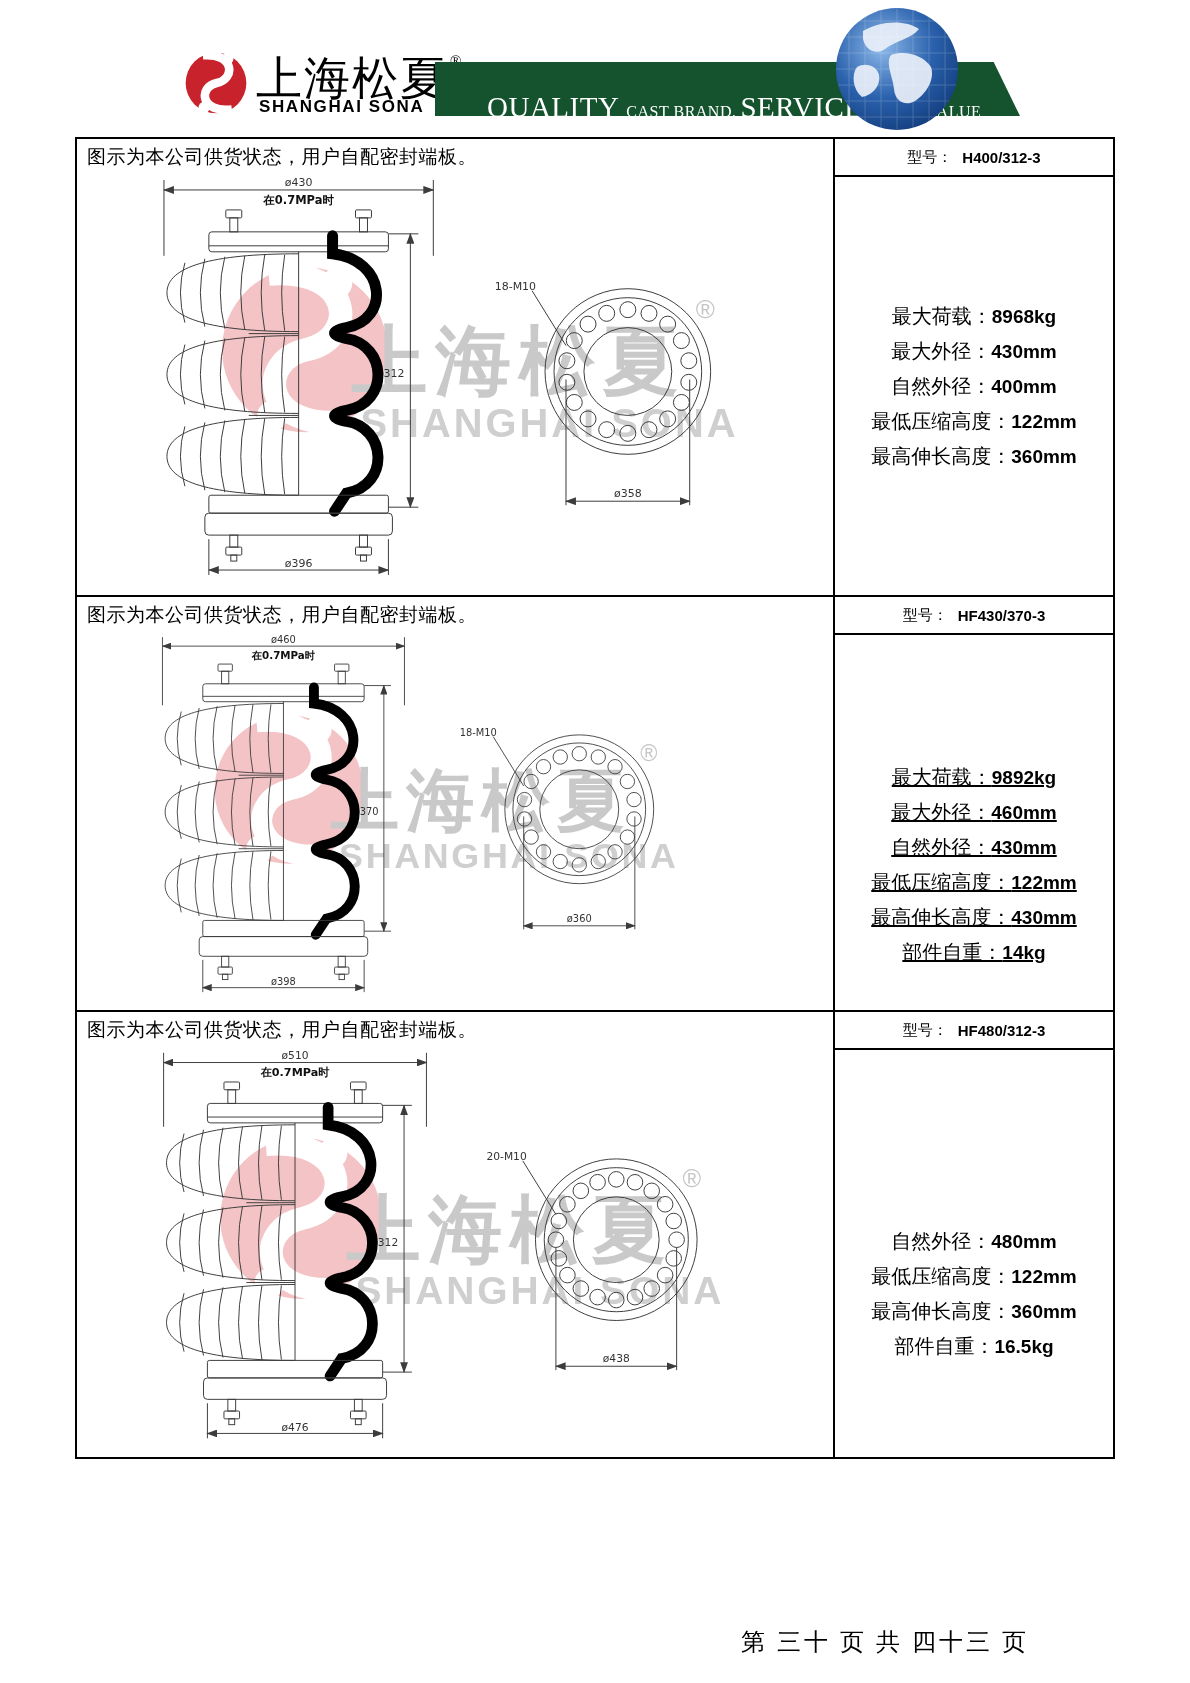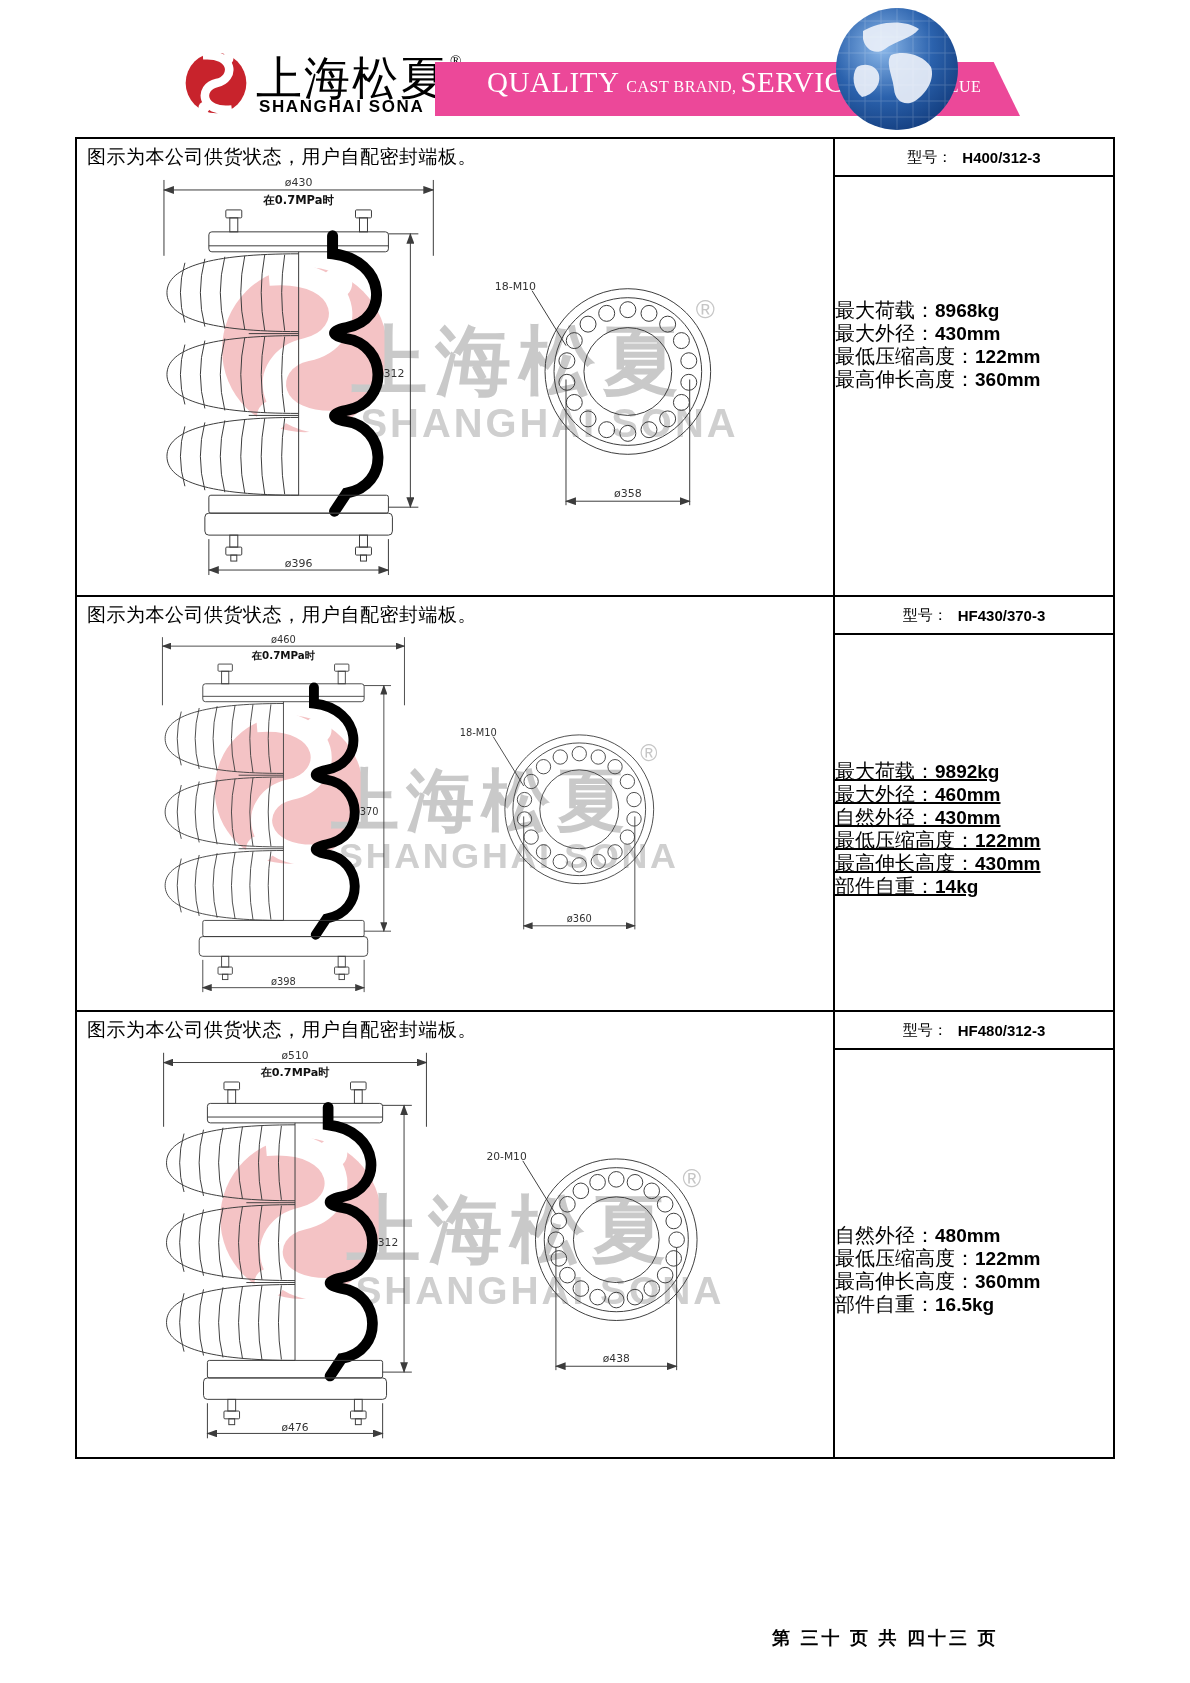--- a/index.html
+++ b/index.html
@@ -4,51 +4,51 @@
 <style>
   html,body{margin:0;padding:0;background:#fff;}
   body{width:1190px;height:1683px;position:relative;font-family:"Liberation Serif",serif;color:#000;}
   .page{position:absolute;inset:0;background:#fff;overflow:hidden;}
 
   
   .logo-icon{position:absolute;left:183px;top:50px;}
   .brand-cn{position:absolute;left:256px;top:48px;font-size:46px;font-weight:normal;letter-spacing:2px;font-family:"Liberation Serif",serif;}
   .brand-cn sup{font-size:15px;vertical-align:28px;margin-left:2px;}
   .brand-en{position:absolute;left:259px;top:97px;font-size:17px;font-weight:bold;letter-spacing:1.6px;font-family:"Liberation Sans",sans-serif;}
-  .banner{position:absolute;left:435px;top:62px;width:585px;height:54px;background:#ec4899;
+  .banner{position:absolute;left:435px;top:62px;width:585px;height:54px;background:#14532d;
           clip-path:polygon(0 0,95.5% 0,100% 100%,0 100%);
-          display:flex;align-items:baseline;padding:4px 0 0 52px;box-sizing:border-box;color:#fff;}
+          display:flex;align-items:baseline;padding:29px 0 0 52px;box-sizing:border-box;color:#fff;}
   .banner .big{font-size:29px;letter-spacing:.5px;}
   .banner .small{font-size:16px;letter-spacing:.5px;margin:0 4px 0 7px;}
   .globe{position:absolute;left:833px;top:5px;}
 
   
   .sheet{position:absolute;left:75px;top:137px;width:1036px;border:2px solid #000;}
   .row{display:flex;border-bottom:2px solid #000;}
   .row:last-child{border-bottom:none;}
   .cell-left{width:758px;border-right:2px solid #000;position:relative;box-sizing:border-box;}
   .row-title{padding:5px 0 0 10px;font-size:19px;letter-spacing:.5px;}
   .cell-right{flex:1;position:relative;}
   .model-bar{height:36px;border-bottom:2px solid #000;display:flex;align-items:center;justify-content:center;font-size:15px;}
   .model-value{font-family:"Liberation Sans",sans-serif;font-weight:600;margin-left:10px;}
-  .specs{position:absolute;left:0;right:0;font-size:20px;line-height:23px;}
+  .specs{position:absolute;left:0;right:0;text-align:center;font-size:20px;line-height:35px;}
   .spec-value{font-family:"Liberation Sans",sans-serif;font-weight:600;font-size:19px;}
   .r1{height:456px;}.r2{height:413px;}.r3{height:445px;}
   .r1 .specs{top:160px;}.r2 .specs{top:163px;text-decoration:underline;}.r3 .specs{top:212px;}
   .drawing{display:block;margin:2px 0 0 72px;}
 
   
   .ln{stroke:#3c3c3c;stroke-width:1;fill:none;}
   .dim{font-size:11px;fill:#333;font-family:"DejaVu Sans",sans-serif;}
   .dimb{font-size:11.5px;font-weight:bold;fill:#111;font-family:"DejaVu Sans",sans-serif;}
   .wm-cn{font-size:76px;font-weight:bold;fill:#c9c9c9;letter-spacing:8px;font-family:"Liberation Serif",serif;}
   .wm-reg{font-size:26px;fill:#c6c6c6;font-family:"Liberation Sans",sans-serif;}
   .wm-en{font-size:40px;font-weight:bold;fill:#cfcfcf;letter-spacing:3px;font-family:"Liberation Sans",sans-serif;}
 
-  .footer{position:absolute;left:772px;top:1626px;font-size:18px;font-weight:bold;letter-spacing:3px;}
+  .footer{position:absolute;left:741px;top:1626px;font-size:24px;font-weight:normal;letter-spacing:3px;}
 </style>
 </head>
 <body>
 
 <svg width="0" height="0" style="position:absolute" aria-hidden="true">
   <defs>
     <marker id="arr" markerWidth="11" markerHeight="8" refX="10" refY="4" orient="auto-start-reverse" markerUnits="userSpaceOnUse">
       <path d="M0,0 L11,4 L0,8 Z" fill="#3c3c3c"></path>
     </marker>
 
@@ -207,20 +207,21 @@
         </svg>
       </div>
       <div class="cell-right">
         <div class="model-bar">
           <span>型号：</span>
           <span class="model-value">H400/312-3</span>
         </div>
         <div class="specs">
           <div class="spec"><span>最大荷载：</span><span class="spec-value">8968kg</span></div>
           <div class="spec"><span>最大外径：</span><span class="spec-value">430mm</span></div>
+          <div class="spec"><span>自然外径：</span><span class="spec-value">400mm</span></div>
           <div class="spec"><span>最低压缩高度：</span><span class="spec-value">122mm</span></div>
           <div class="spec"><span>最高伸长高度：</span><span class="spec-value">360mm</span></div>
         </div>
       </div>
     </section>
 
     <section class="row r2">
       <div class="cell-left">
         <div class="row-title">图示为本公司供货状态，用户自配密封端板。</div>
         <svg class="drawing" width="700" height="372" viewBox="0 0 690 415" preserveAspectRatio="xMinYMin meet">

